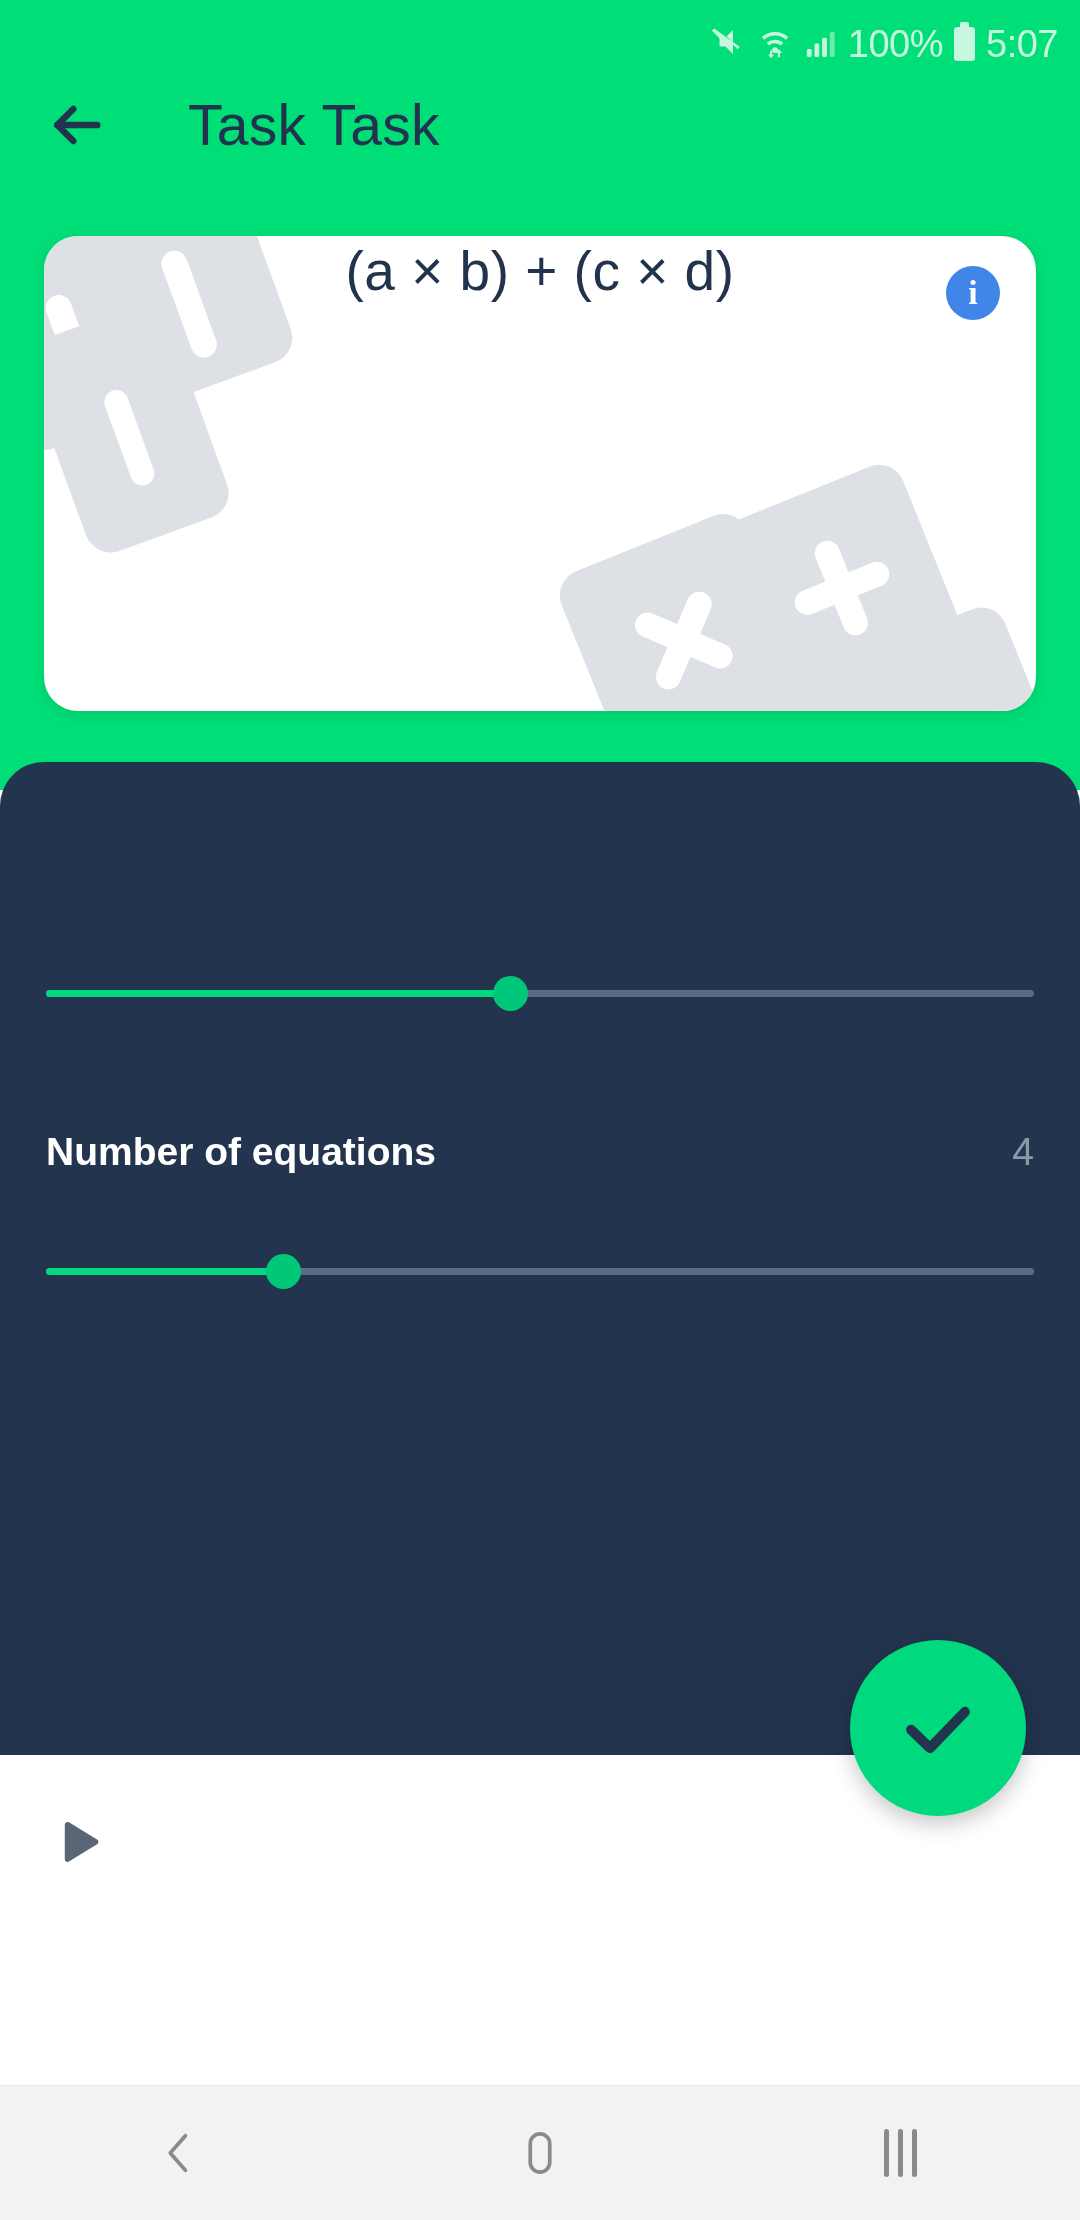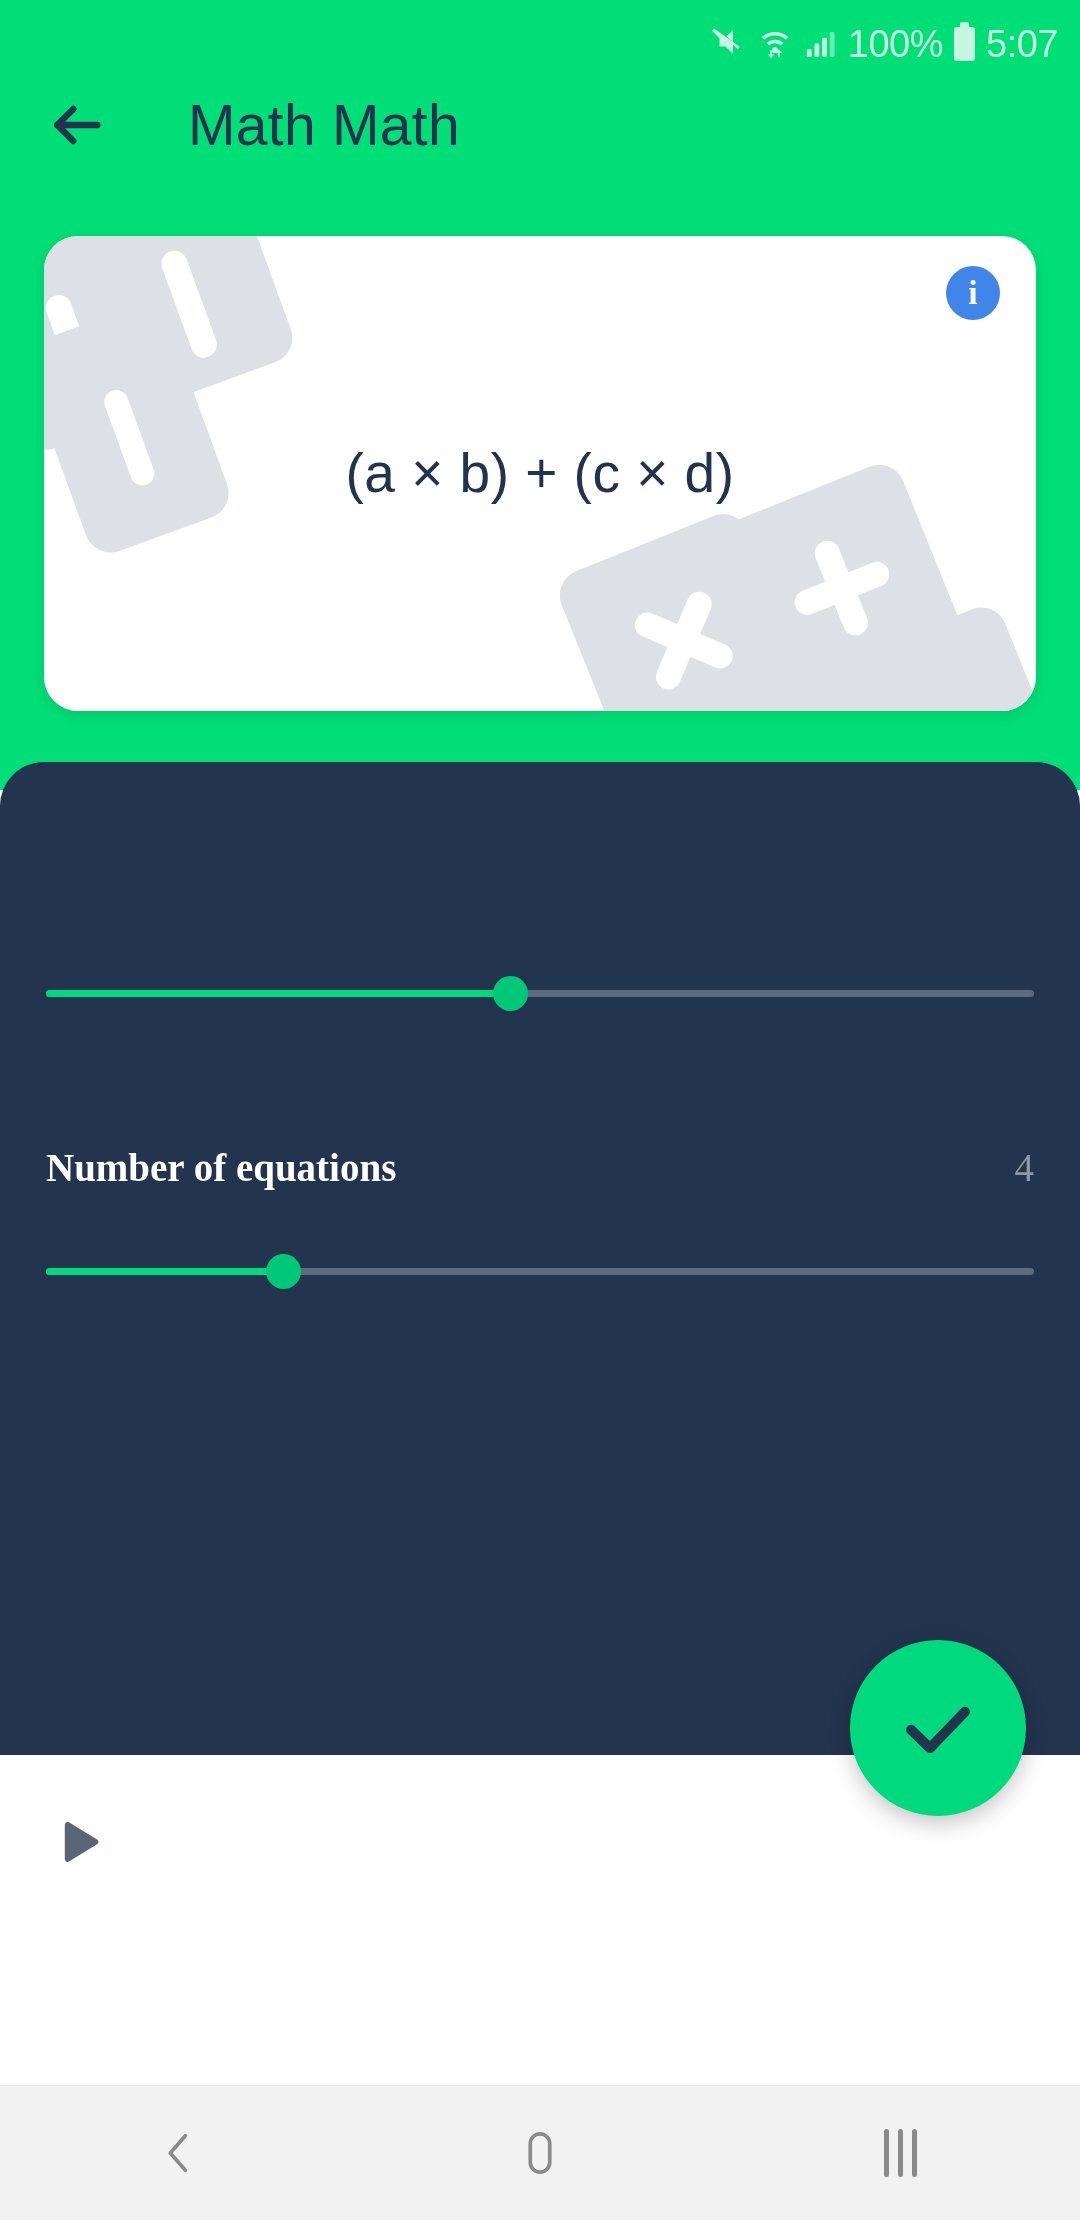--- a/index.html
+++ b/index.html
@@ -109,21 +109,21 @@
   .info-badge span {
     color: #ffffff; font-size: 34px; font-weight: 700;
     font-family: "Liberation Serif", serif;
     line-height: 1;
   }
 
   .eq-list {
     position: absolute;
     left: 0; top: 0; width: 100%; height: 100%;
     display: flex; flex-direction: column;
-    align-items: center; justify-content: center;
+    align-items: center; 
     gap: 14px;
     z-index: 4;
   }
   .eq-line {
     font-size: 55px;
     color: #22334D;
     letter-spacing: 0.5px;
     white-space: nowrap;
     line-height: 1.28;
   }
@@ -258,21 +258,21 @@
     </div>
   </div>
 
   <div class="app-bar">
     <div class="back-btn">
       <svg width="64" height="64" viewBox="0 0 24 24" fill="none" stroke="#22334D" stroke-width="2.4" stroke-linecap="round" stroke-linejoin="round">
         <line x1="20" y1="12" x2="5" y2="12"></line>
         <polyline points="11,18 5,12 11,6"></polyline>
       </svg>
     </div>
-    <div class="app-title">Math Math</div>
+    <div class="app-title">Task Task</div>
   </div>
 
   <div class="eq-card">
 
     <div class="deco-tile" style="left:-60px; top:-34px; width:160px; height:235px; transform: rotate(-20deg);">
       <div class="deco-bar" style="width:26px; height:108px; left:66px; top:92px;"></div>
     </div>
     <div class="deco-tile" style="left:48px; top:-96px; width:170px; height:250px; transform: rotate(-20deg);">
       <div class="deco-bar" style="width:26px; height:112px; left:70px; top:110px;"></div>
     </div>
@@ -302,21 +302,21 @@
 
   <div class="dark-panel">
 
 
     <div class="slider-wrap" style="top:208px;">
       <div class="slider-track"></div>
       <div class="slider-fill" style="width:47%;"></div>
       <div class="slider-thumb" style="left:47%;"></div>
     </div>
 
-    <div class="setting-row" style="top:386px;font-family:Liberation Serif, serif;">
+    <div class="setting-row" style="top:370px;">
       <span class="setting-label">Number of equations</span>
       <span class="setting-value">4</span>
     </div>
 
     <div class="slider-wrap" style="top:486px;">
       <div class="slider-track"></div>
       <div class="slider-fill" style="width:24%;"></div>
       <div class="slider-thumb" style="left:24%;"></div>
     </div>
   </div>

